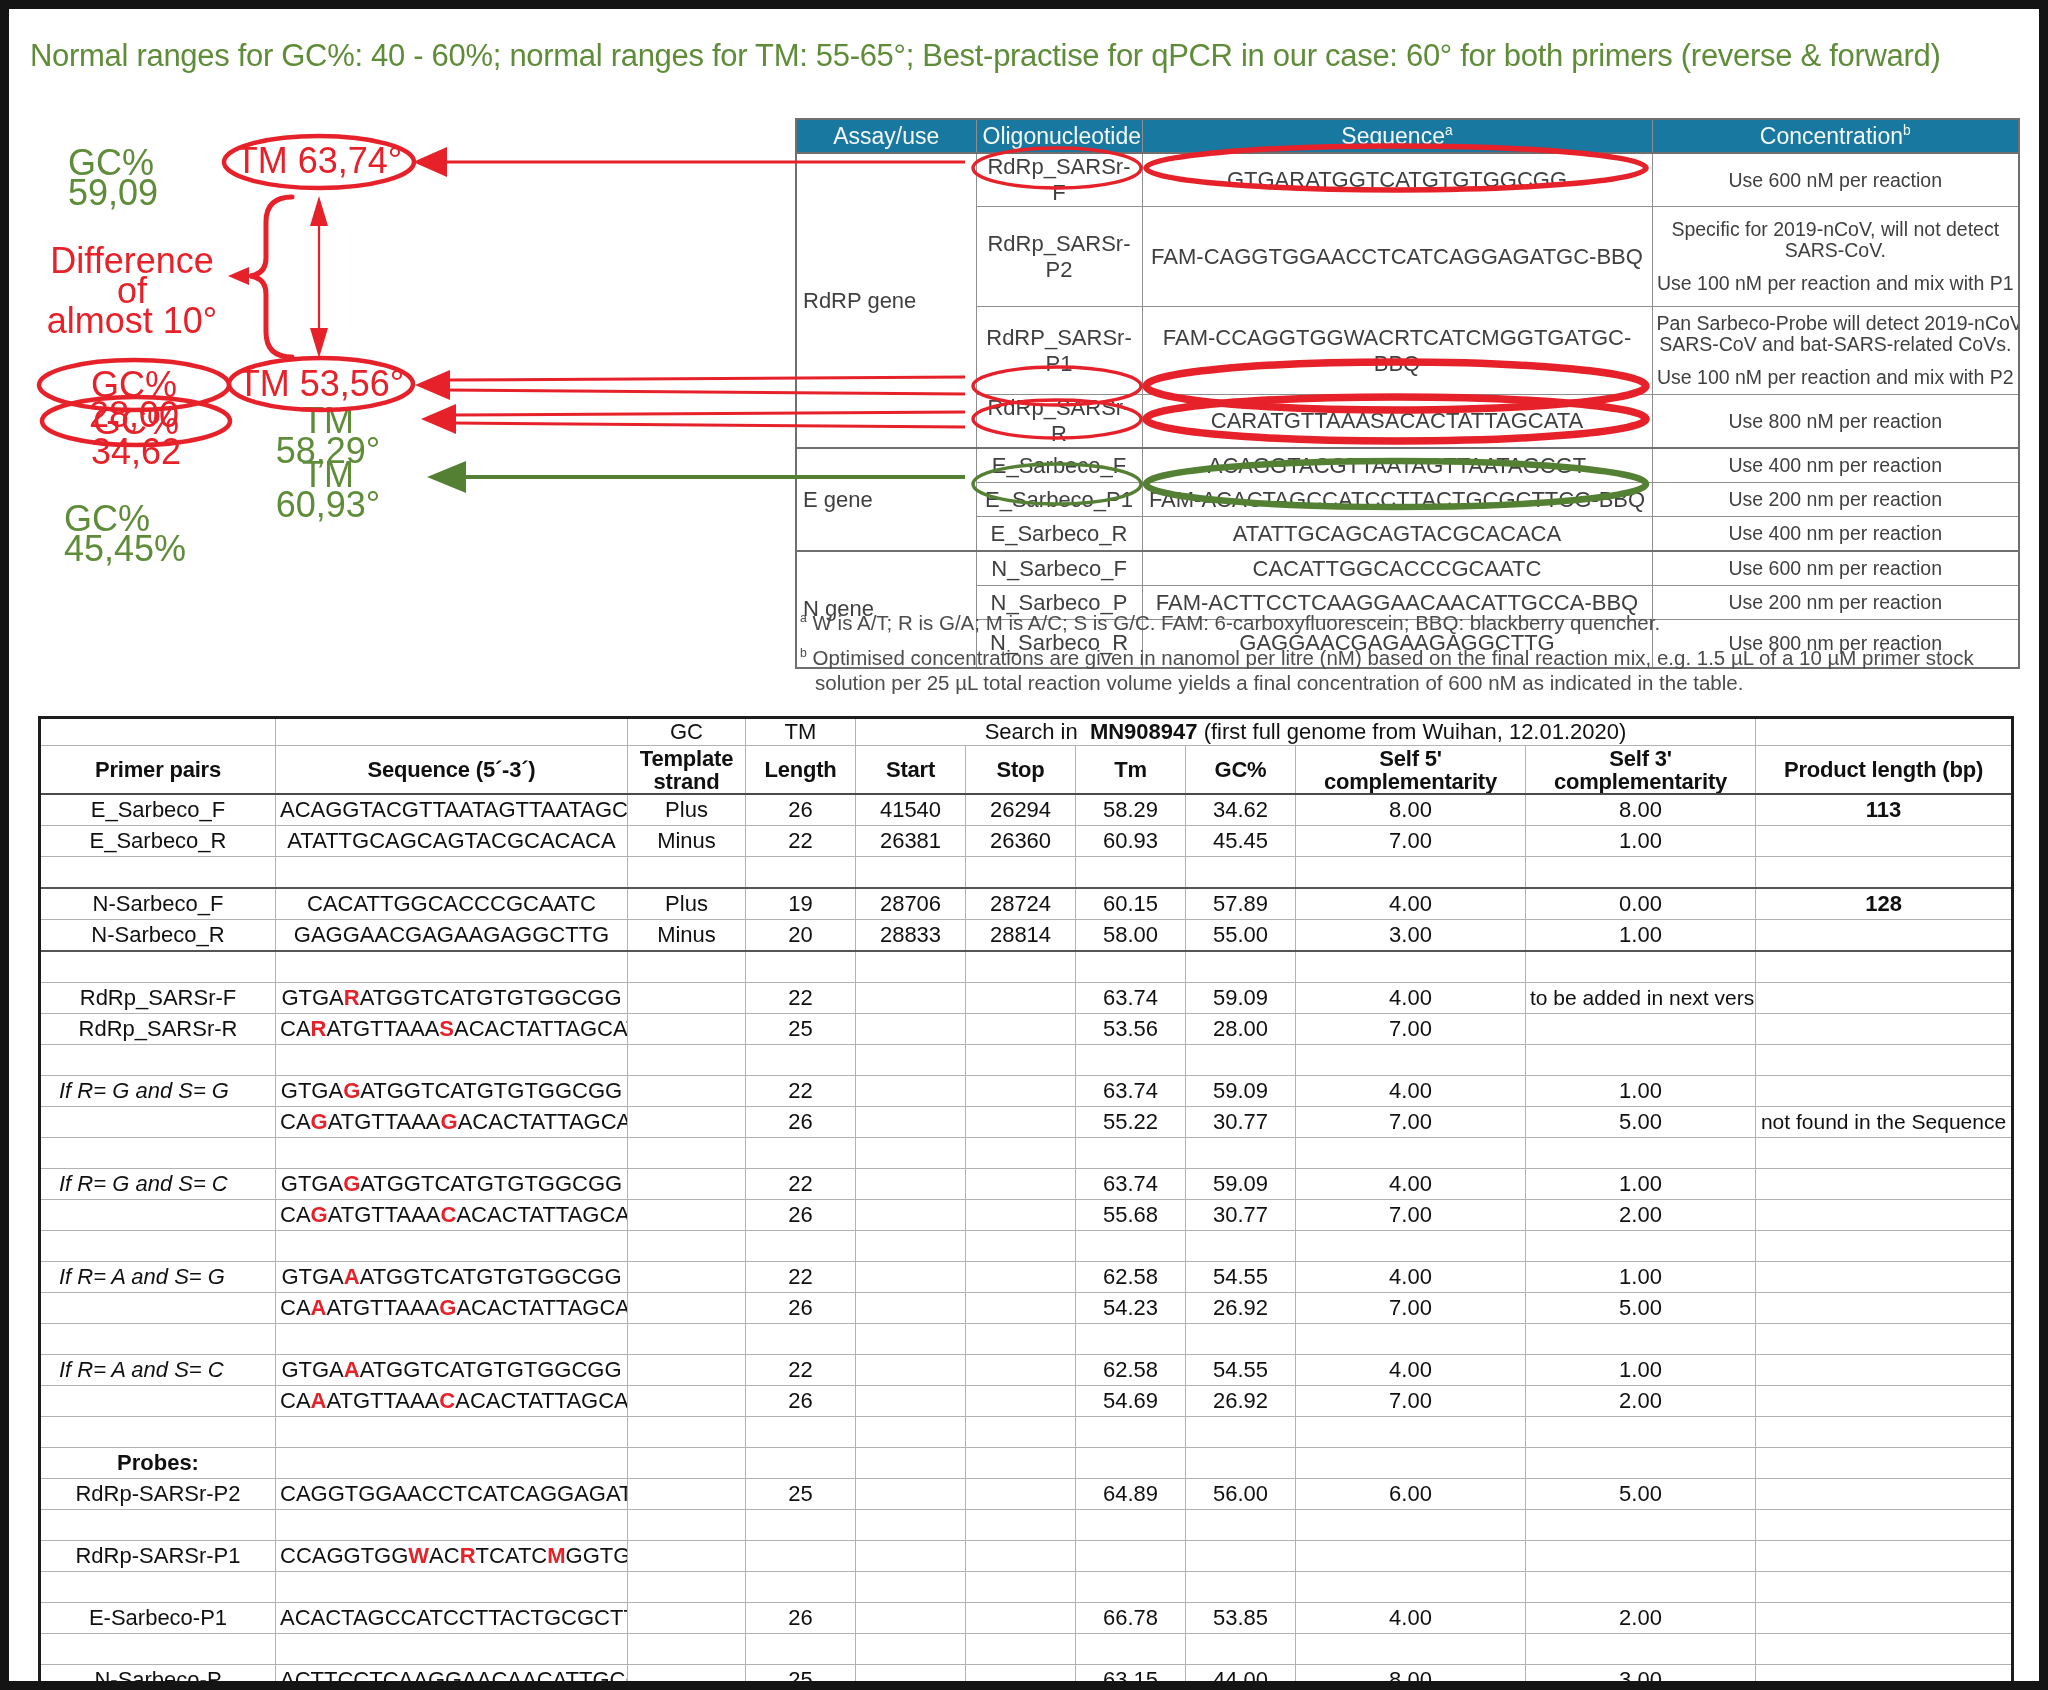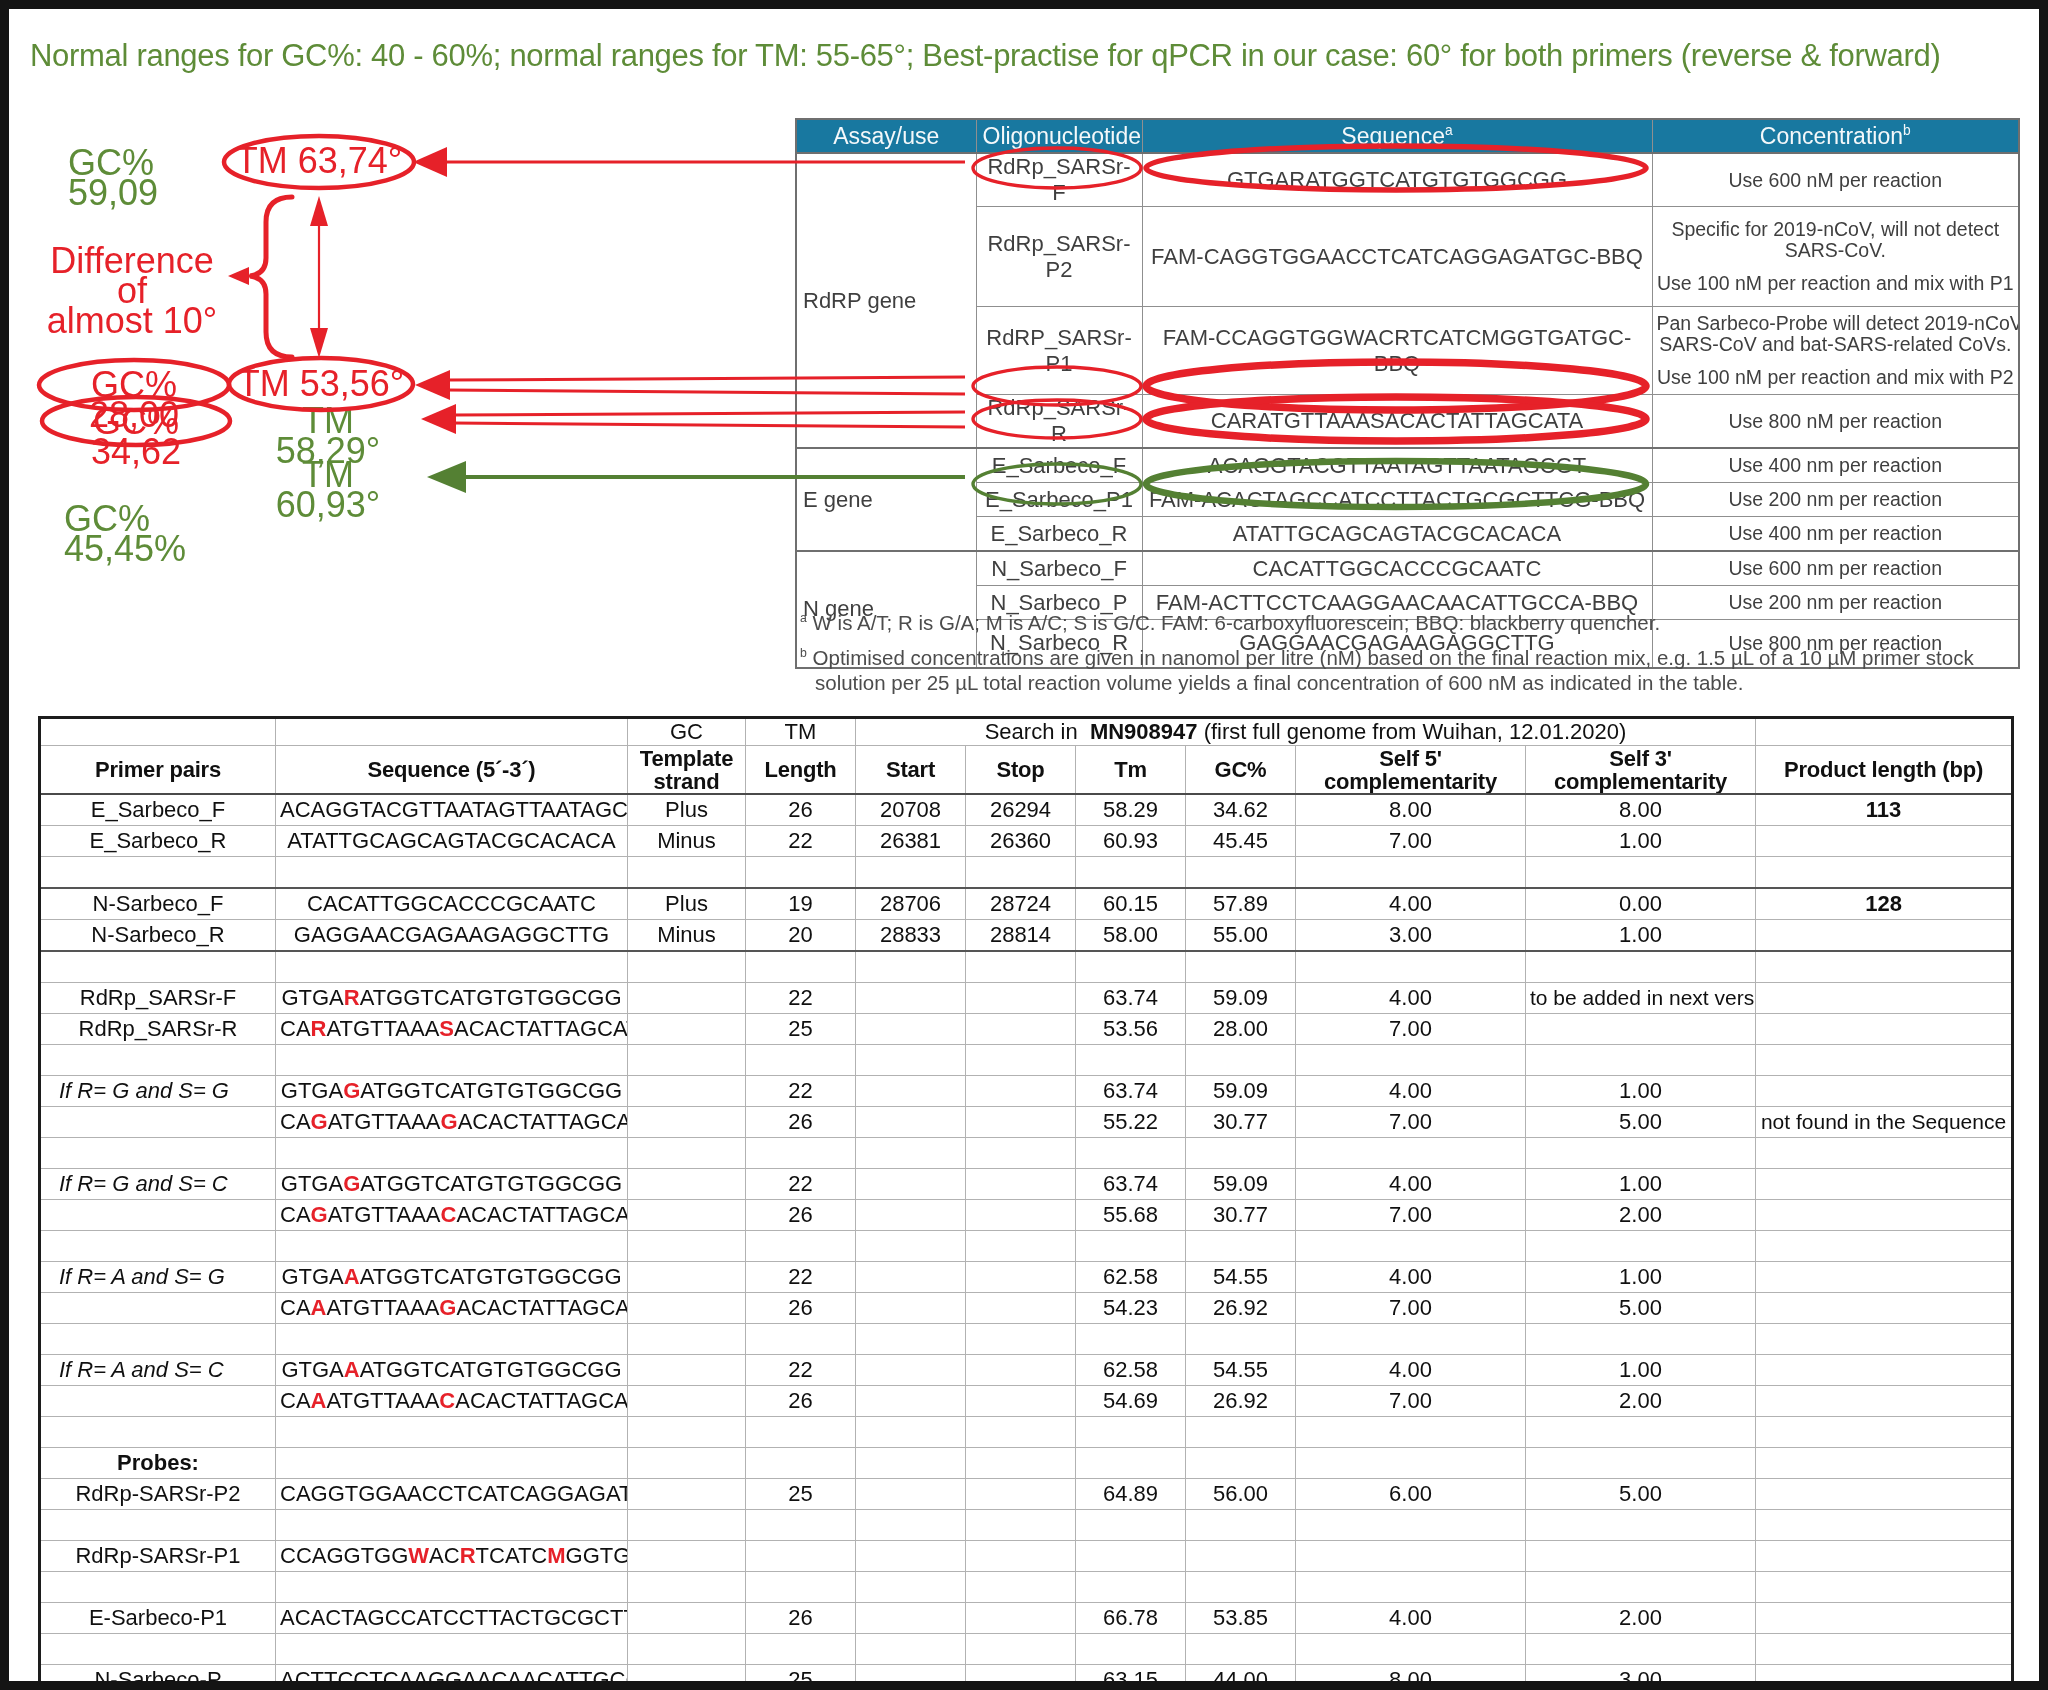--- a/index.html
+++ b/index.html
@@ -250,21 +250,21 @@
             <th>Self 3' complementarity</th>
             <th>Product length (bp)</th>
           </tr>
       </thead>
       <tbody id="ptable-body">
           <tr>
             <td>E_Sarbeco_F</td>
             <td>ACAGGTACGTTAATAGTTAATAGCGT</td>
             <td>Plus</td>
             <td>26</td>
-            <td>20708</td>
+            <td>41540</td>
             <td>26294</td>
             <td>58.29</td>
             <td>34.62</td>
             <td>8.00</td>
             <td>8.00</td>
             <td class="pb">113</td>
           </tr>
           <tr>
             <td>E_Sarbeco_R</td>
             <td>ATATTGCAGCAGTACGCACACA</td>

